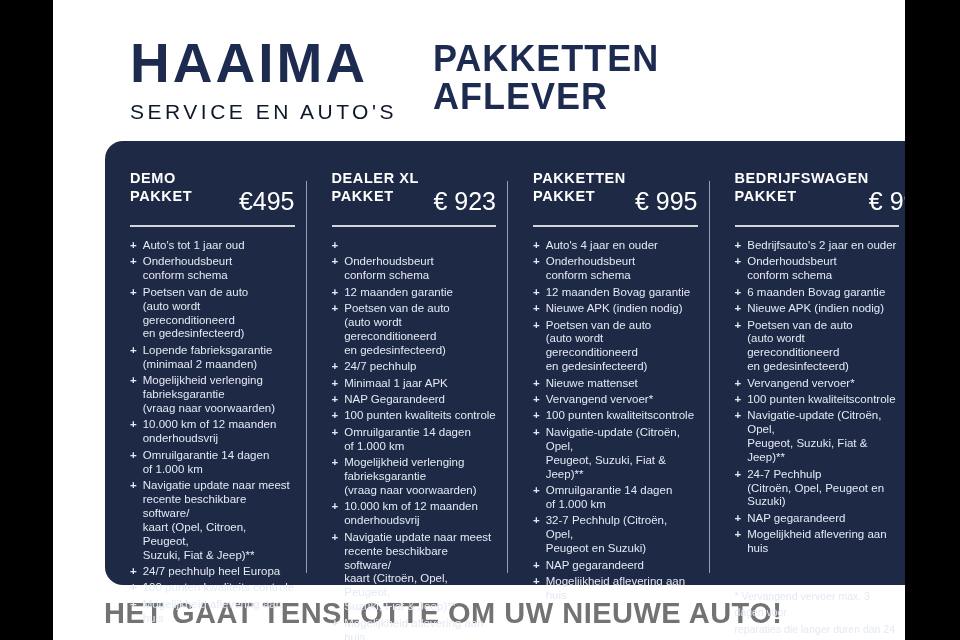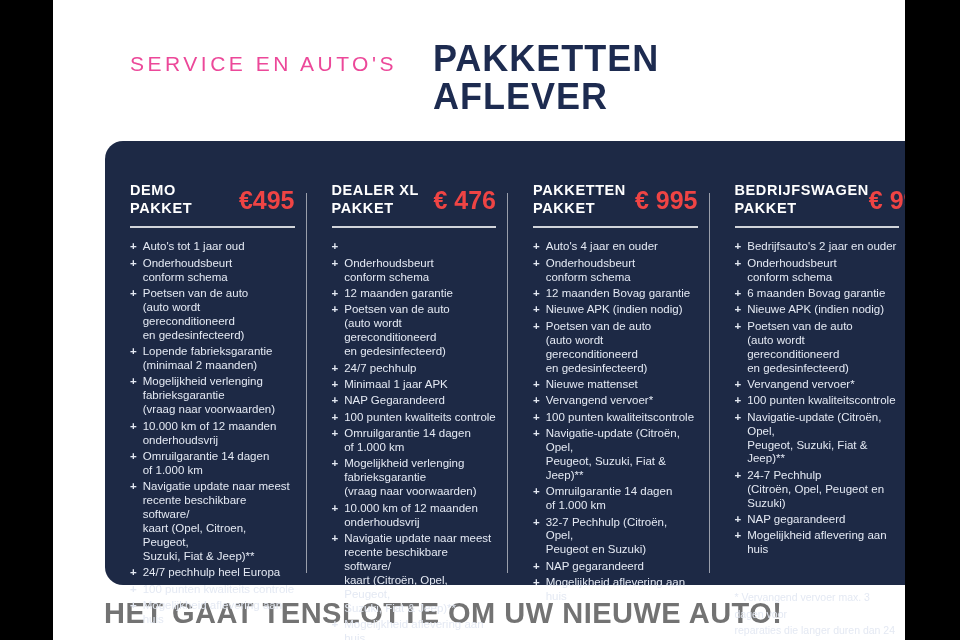--- a/index.html
+++ b/index.html
@@ -6,36 +6,36 @@
   body{font-family:"Liberation Sans", sans-serif;}
   .screen{position:relative;width:960px;height:640px;background:#ffffff;overflow:hidden;}
 
   .black-bar{position:absolute;top:0;bottom:0;background:#000;z-index:20;}
   .black-bar.left{left:0;width:53px;}
   .black-bar.right{right:0;width:55px;}
 
   
   .logo{position:absolute;left:130px;top:36px;color:#1d2b50;}
   .logo .name{font-size:55px;font-weight:800;letter-spacing:3px;line-height:1;}
-  .logo .tagline{font-size:21px;font-weight:400;letter-spacing:3.5px;margin-top:16px;color:#ec4899;text-align:right;}
+  .logo .tagline{font-size:21px;font-weight:400;letter-spacing:3.5px;margin-top:9px;color:#0f172a;text-align:right;}
   .page-title{position:absolute;left:433px;top:40px;color:#1d2b50;
               font-size:36px;font-weight:800;line-height:1.06;letter-spacing:1px;}
 
   
   .panel{position:absolute;left:105px;top:141px;width:806px;height:444px;
          background:#1d2945;border-radius:18px 0 0 18px;display:flex;
-         box-sizing:border-box;padding:36px 0 0 0;color:#e4e9f3;z-index:5;}
+         box-sizing:border-box;padding:24px 0 0 0;color:#e4e9f3;z-index:5;}
   .col{flex:1 1 0;min-width:0;position:relative;box-sizing:border-box;
        padding:4px 12px 0 25px;}
   .col:not(:last-child)::after{content:"";position:absolute;right:0;top:16px;bottom:12px;
        width:1px;background:rgba(255,255,255,.55);}
 
   .col-head{display:flex;justify-content:space-between;align-items:flex-start;}
   .pkg-name{font-size:14.5px;font-weight:700;letter-spacing:.6px;line-height:1.25;color:#ffffff;}
-  .pkg-price{font-size:25px;font-weight:700;color:#ef4444;margin-top:5px;white-space:nowrap;}
+  .pkg-price{font-size:25px;font-weight:400;color:#ffffff;margin-top:18px;white-space:nowrap;}
   .head-rule{height:2px;background:rgba(255,255,255,.8);margin:9px 0 12px 0;border:0;}
 
   ul.items{list-style:none;margin:0;padding:0;font-size:11.5px;line-height:1.21;}
   ul.items li{display:flex;gap:6px;margin-bottom:2.5px;}
   ul.items .plus{font-weight:700;flex:0 0 auto;}
   ul.items .txt{white-space:pre-line;}
   ul.items .txt.bold{font-weight:400;}
 
   .footnotes{margin-top:32px;font-size:10.5px;line-height:1.55;color:#e4e9f3;}
   .footnote{white-space:pre-line;margin-bottom:5px;}
@@ -45,20 +45,21 @@
 </style>
 </head>
 <body>
 
 <div class="screen">
 
   <div class="black-bar left"></div>
   <div class="black-bar right"></div>
 
   <div class="logo">
+    <div class="name">HAAIMA</div>
     <div class="tagline">SERVICE EN AUTO'S</div>
   </div>
 
   <div class="page-title">
     <div>PAKKETTEN</div>
     <div>AFLEVER</div>
   </div>
 
   <div class="panel">
 
@@ -129,21 +130,21 @@
           </li>
         </ul>
     </section>
 
     <section class="col">
       <header class="col-head">
         <div class="pkg-name">
           <div>DEALER XL</div>
           <div>PAKKET</div>
         </div>
-        <div class="pkg-price">€ 476</div>
+        <div class="pkg-price">€ 923</div>
       </header>
       <div class="head-rule"></div>
       <ul class="items">
           <li>
             <span class="plus">+</span>
           </li>
           <li>
             <span class="plus">+</span>
             <span class="txt">Onderhoudsbeurt
 conform schema</span>

